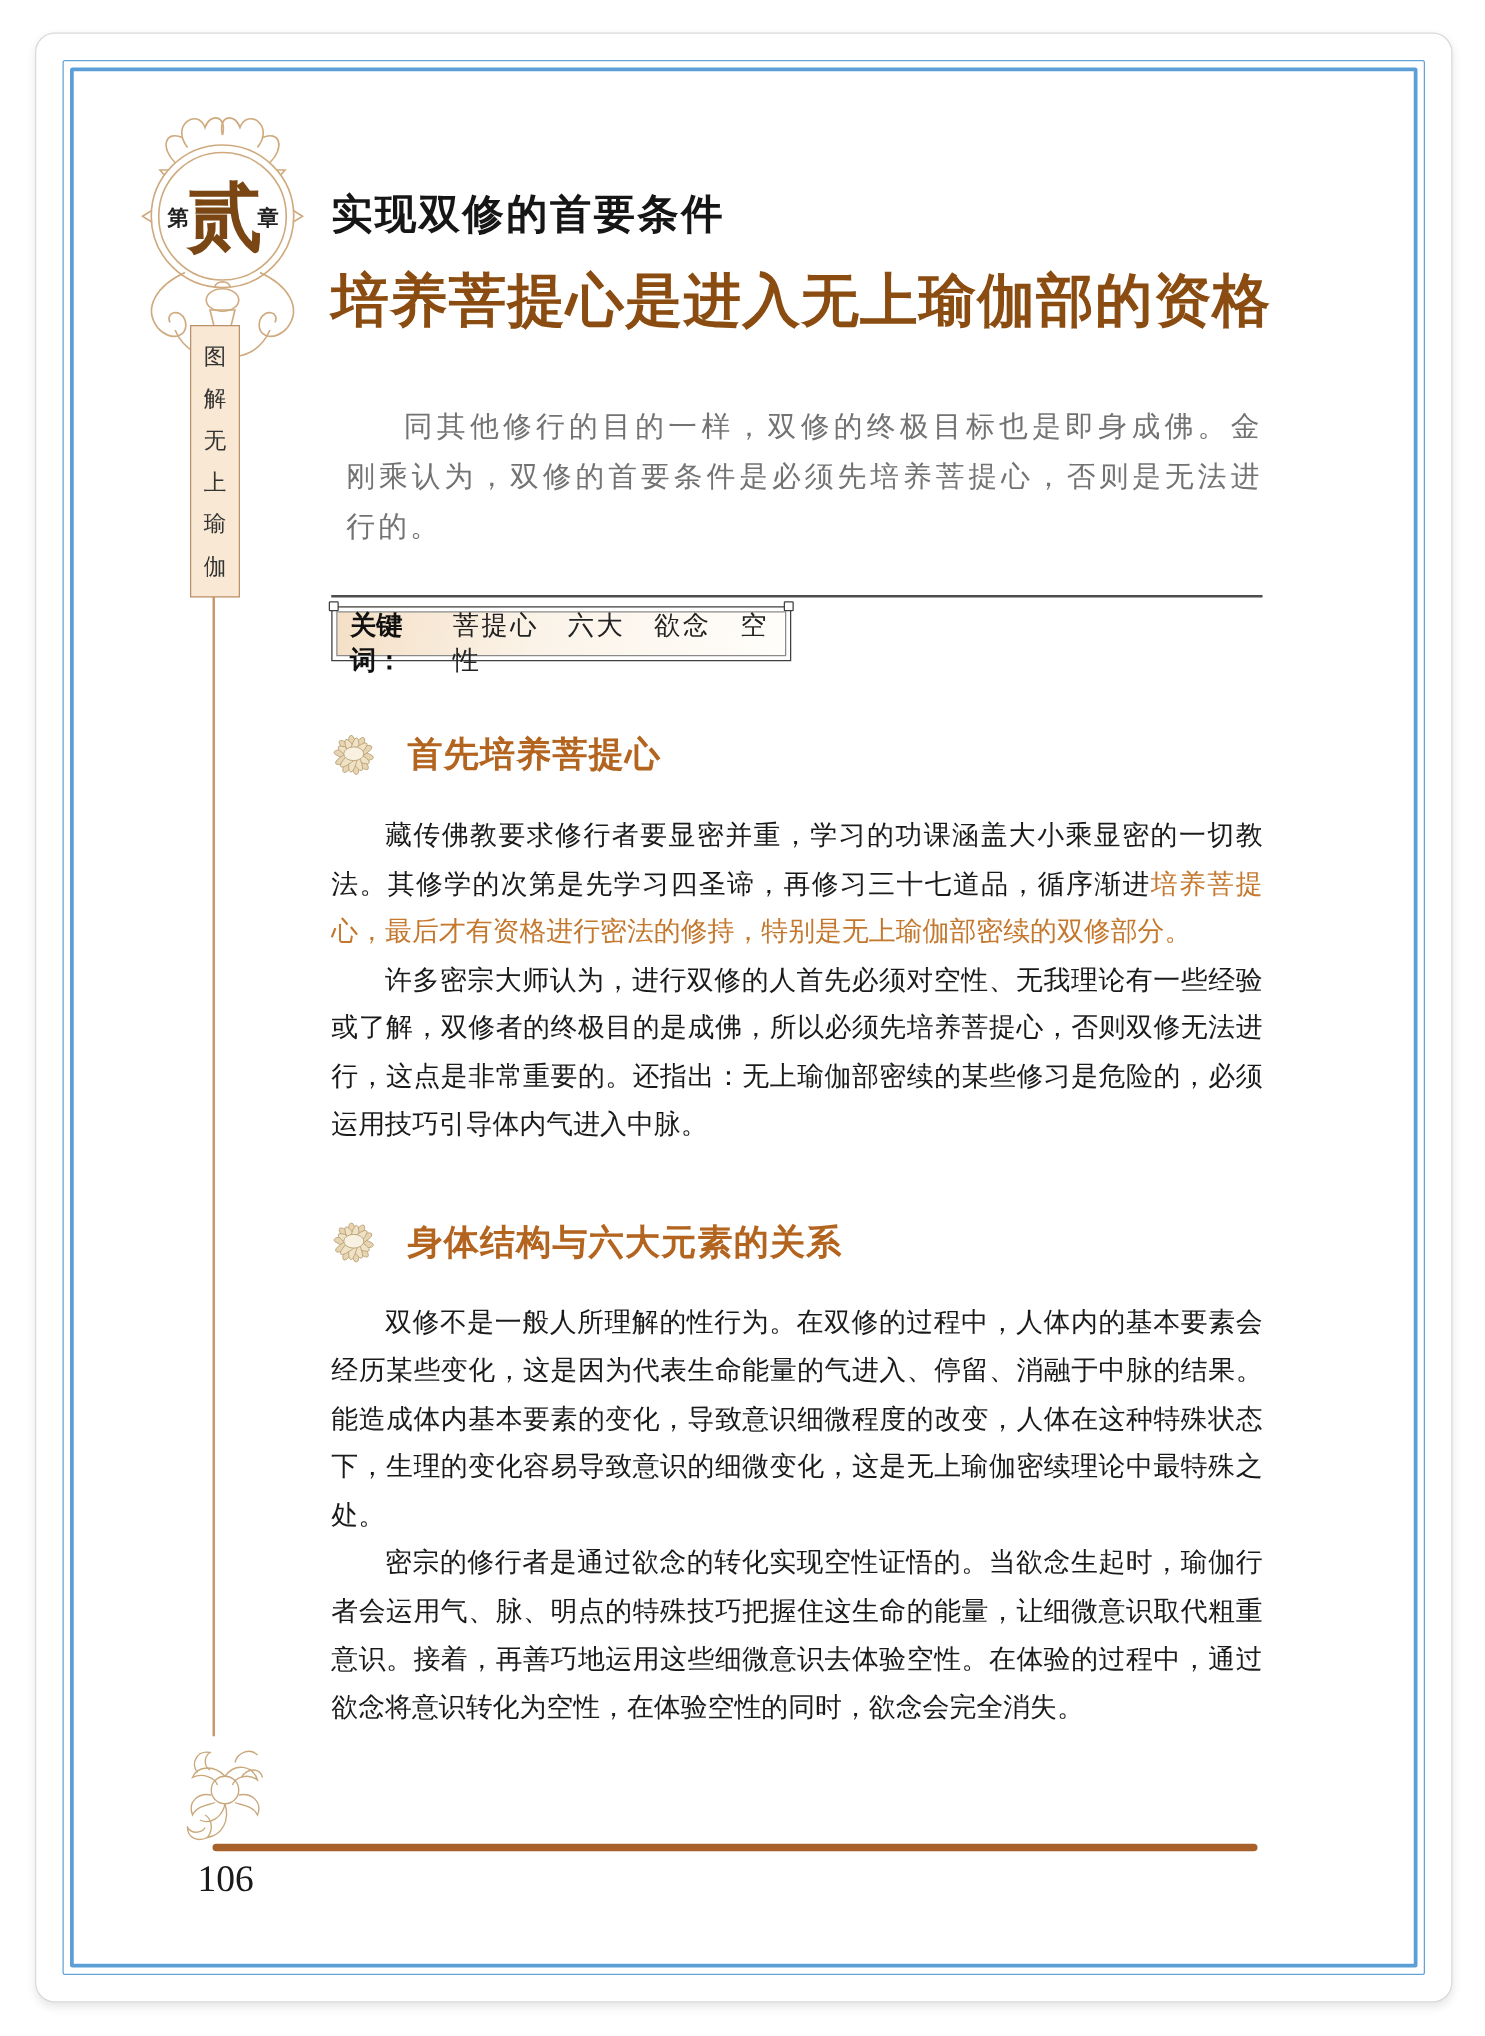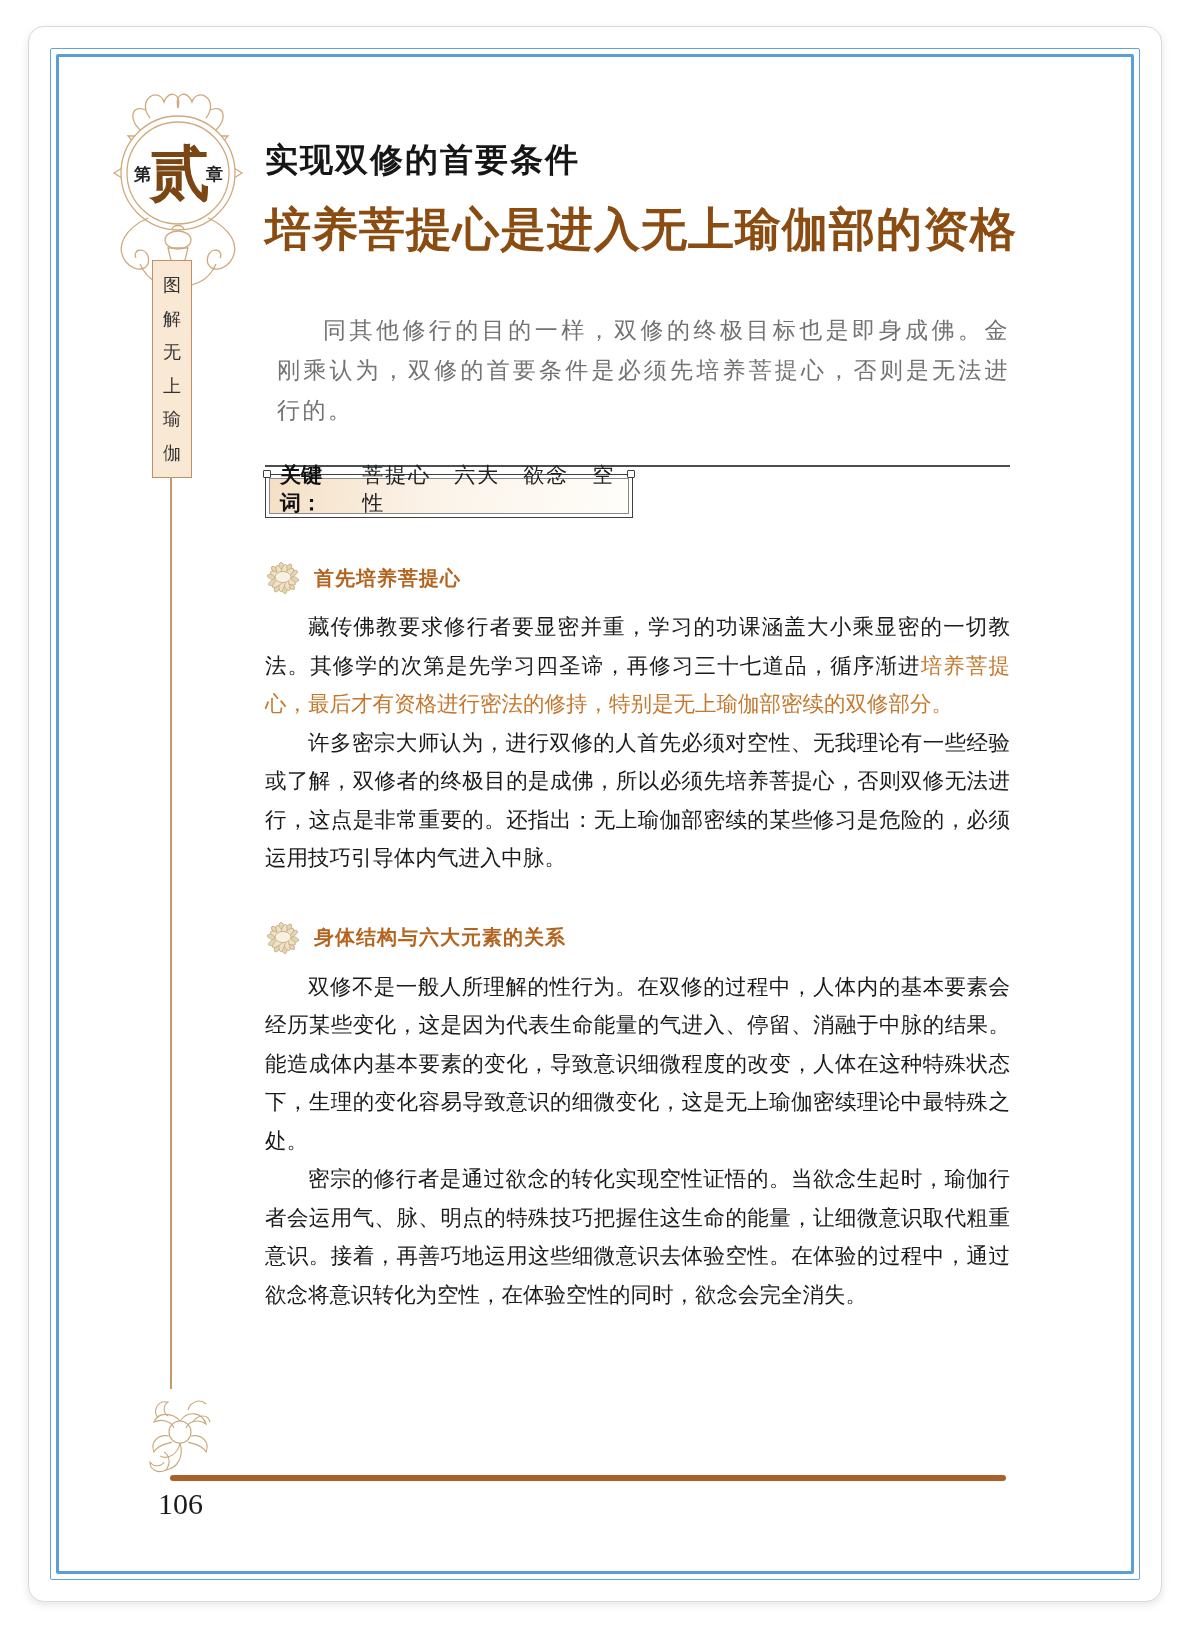--- a/index.html
+++ b/index.html
@@ -42,58 +42,58 @@
   .bottom-flower{position:absolute;left:138px;top:1392px;}
   .bottom-rule{
     position:absolute;left:170px;top:1475px;width:836px;height:6px;
     background:#a9612c;border-radius:3px;
   }
   .page-number{
     position:absolute;left:158px;top:1487px;font-size:30px;color:#1a1a1a;
     font-family:"Liberation Serif",serif;
   }
   
-  .content{position:absolute;left:265px;top:138px;width:745px;}
+  .content{position:absolute;left:265px;top:149px;width:745px;}
   .kicker{
     margin:0;font-family:"Liberation Sans",sans-serif;font-weight:bold;
     font-size:33px;color:#161616;letter-spacing:2px;
   }
   .title{
     margin:16px 0 16px 0;font-family:"Liberation Serif",serif;font-weight:bold;
     font-size:46px;color:#8a4c10;letter-spacing:1px;white-space:nowrap;
   }
   .intro{
     margin:50px 0 0 12px;font-size:23px;line-height:40px;color:#737373;
     text-indent:2em;text-align:justify;letter-spacing:2.5px;
   }
   .sep{margin-top:34px;border-top:2px solid #4d4d4d;width:100%;}
   
   .kw-box{
     position:relative;margin-top:7px;width:352px;height:42px;
     border:1.5px solid #3f3f3f;
     box-shadow:inset 0 0 0 3px #ffffff, inset 0 0 0 4px #8a8a8a;
     background:linear-gradient(100deg,#f4dfc5 0%,#fbf3e8 45%,#fffefb 100%);
-    display:flex;align-items:flex-end;padding-left:14px;
+    display:flex;align-items:flex-start;padding-left:14px;
   }
   .kw-box::before,.kw-box::after{
     content:"";position:absolute;top:-5px;width:6px;height:6px;
     border:1px solid #3f3f3f;background:#ffffff;border-radius:1px;
   }
   .kw-box::before{left:-3px;}
   .kw-box::after{right:-3px;}
   .kw-label{
     font-family:"Liberation Sans",sans-serif;font-weight:bold;
     font-size:21px;color:#111111;
   }
   .kw-items{font-size:21px;color:#222222;letter-spacing:2px;}
   
   .sec-head{display:flex;align-items:center;gap:13px;margin-top:44px;margin-bottom:14px;}
   .sec-head h3{
-    margin:0;font-family:Liberation Mono, monospace;font-weight:bold;
-    font-size:20px;color:#b3641f;letter-spacing:1px;
+    margin:12px;font-family:Liberation Mono, monospace;font-weight:bold;
+    font-size:28px;color:#b3641f;letter-spacing:1px;
   }
   .body-p{
     margin:0;font-size:21.5px;line-height:38.5px;color:#1a1a1a;
     text-align:justify;text-indent:2em;
   }
   .hl{color:#c4782e;}
 </style>
 </head>
 <body>
 

